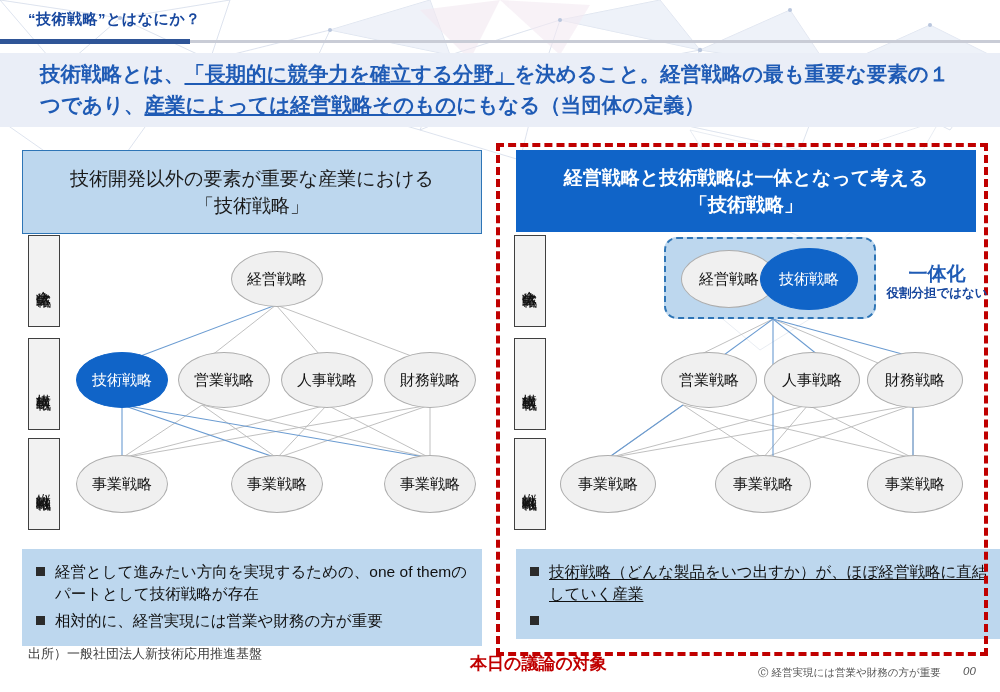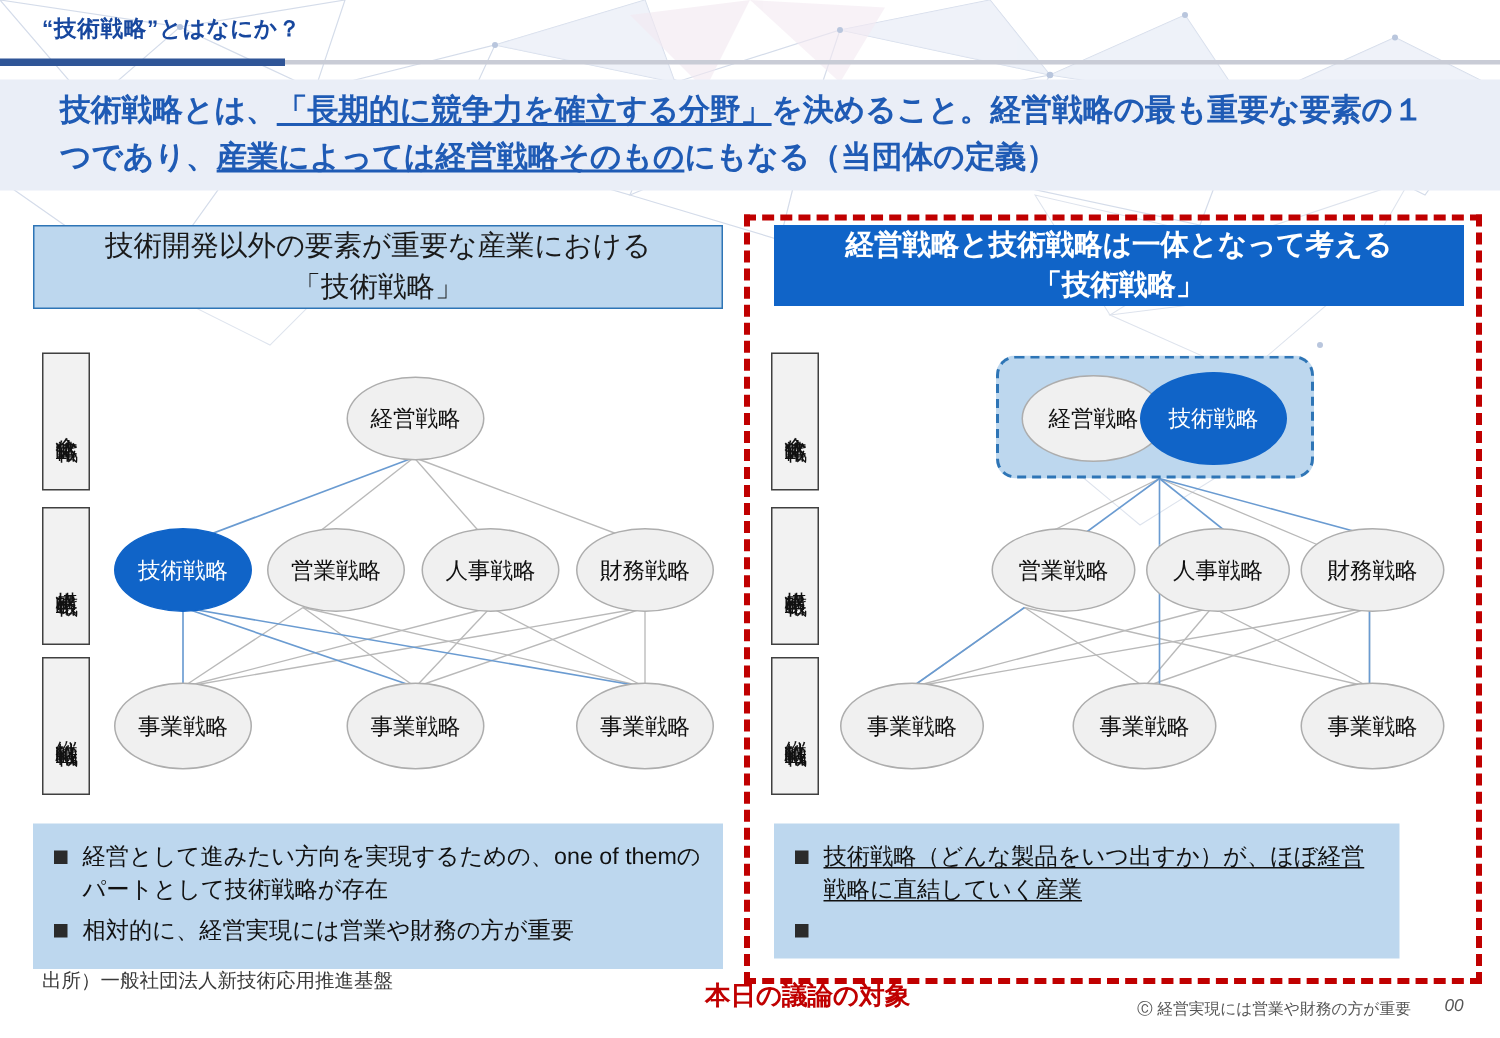--- a/index.html
+++ b/index.html
@@ -42,21 +42,21 @@
 
   .red-dash{
     position:absolute;left:496px;top:143px;width:492px;height:513px;
     border:4px dashed #c00000;z-index:2;box-sizing:border-box;
   }
 
   .cap{
     position:absolute;left:0;top:5px;width:100%;
     box-sizing:border-box;
     text-align:center;font-size:19px;line-height:27px;
-    padding:0 6px;
+    padding:14px 6px;
   }
   .cap-left{
     background:#bdd7ee;border:1.5px solid #2e75b6;color:#1a1a1a;
     width:460px;
   }
   .cap-right{
     background:#1064c8;color:#ffffff;font-weight:bold;width:460px;left:18px;
   }
 
   
@@ -88,21 +88,21 @@
   .annot{position:absolute;text-align:center;}
   .annot-main{font-size:19px;font-weight:bold;color:#1f5bb5;line-height:22px;}
   .annot-sub{font-size:12.5px;font-weight:bold;color:#17479e;line-height:16px;}
 
   
   .bullets{
     position:absolute;background:#bdd7ee;box-sizing:border-box;
     padding:9px 12px 9px 10px;
   }
   .bullets-left{left:22px;top:549px;width:460px;}
-  .bullets-right{left:516px;top:549px;width:417px;font-family:Liberation Serif, serif;}
+  .bullets-right{left:516px;top:549px;width:484px;font-family:Liberation Serif, serif;}
   .bul{display:flex;align-items:flex-start;margin:3px 0 5px 0;}
   .bul .sq{
     flex:0 0 auto;width:9px;height:9px;background:#2b2b2b;
     margin:6px 10px 0 4px;
   }
   .bul .txt{font-size:15.5px;line-height:22px;color:#111;}
   .bul .txt u{text-decoration:underline;text-underline-offset:2px;}
 
   
   .source{position:absolute;left:28px;top:645px;font-size:13px;color:#3a3a3a;z-index:3;}
@@ -295,20 +295,24 @@
       </div>
 
       <div class="fusion-box" style="left:166px;top:4px;width:212px;height:82px;"></div>
       <div class="node" style="left:183px;top:17px;width:96px;height:58px;background:#f0f0f0;">
         <span>経営戦略</span>
       </div>
       <div class="node blue" style="left:262px;top:15px;width:98px;height:62px;">
         <span>技術戦略</span>
       </div>
 
+      <div class="annot" style="left:385px;top:30px;width:108px;">
+        <div class="annot-main">一体化</div>
+        <div class="annot-sub">役割分担ではない</div>
+      </div>
 
       <div class="node" style="left:163px;top:119px;width:96px;height:56px;">
         <span>営業戦略</span>
       </div>
       <div class="node" style="left:266px;top:119px;width:96px;height:56px;">
         <span>人事戦略</span>
       </div>
       <div class="node" style="left:369px;top:119px;width:96px;height:56px;">
         <span>財務戦略</span>
       </div>

